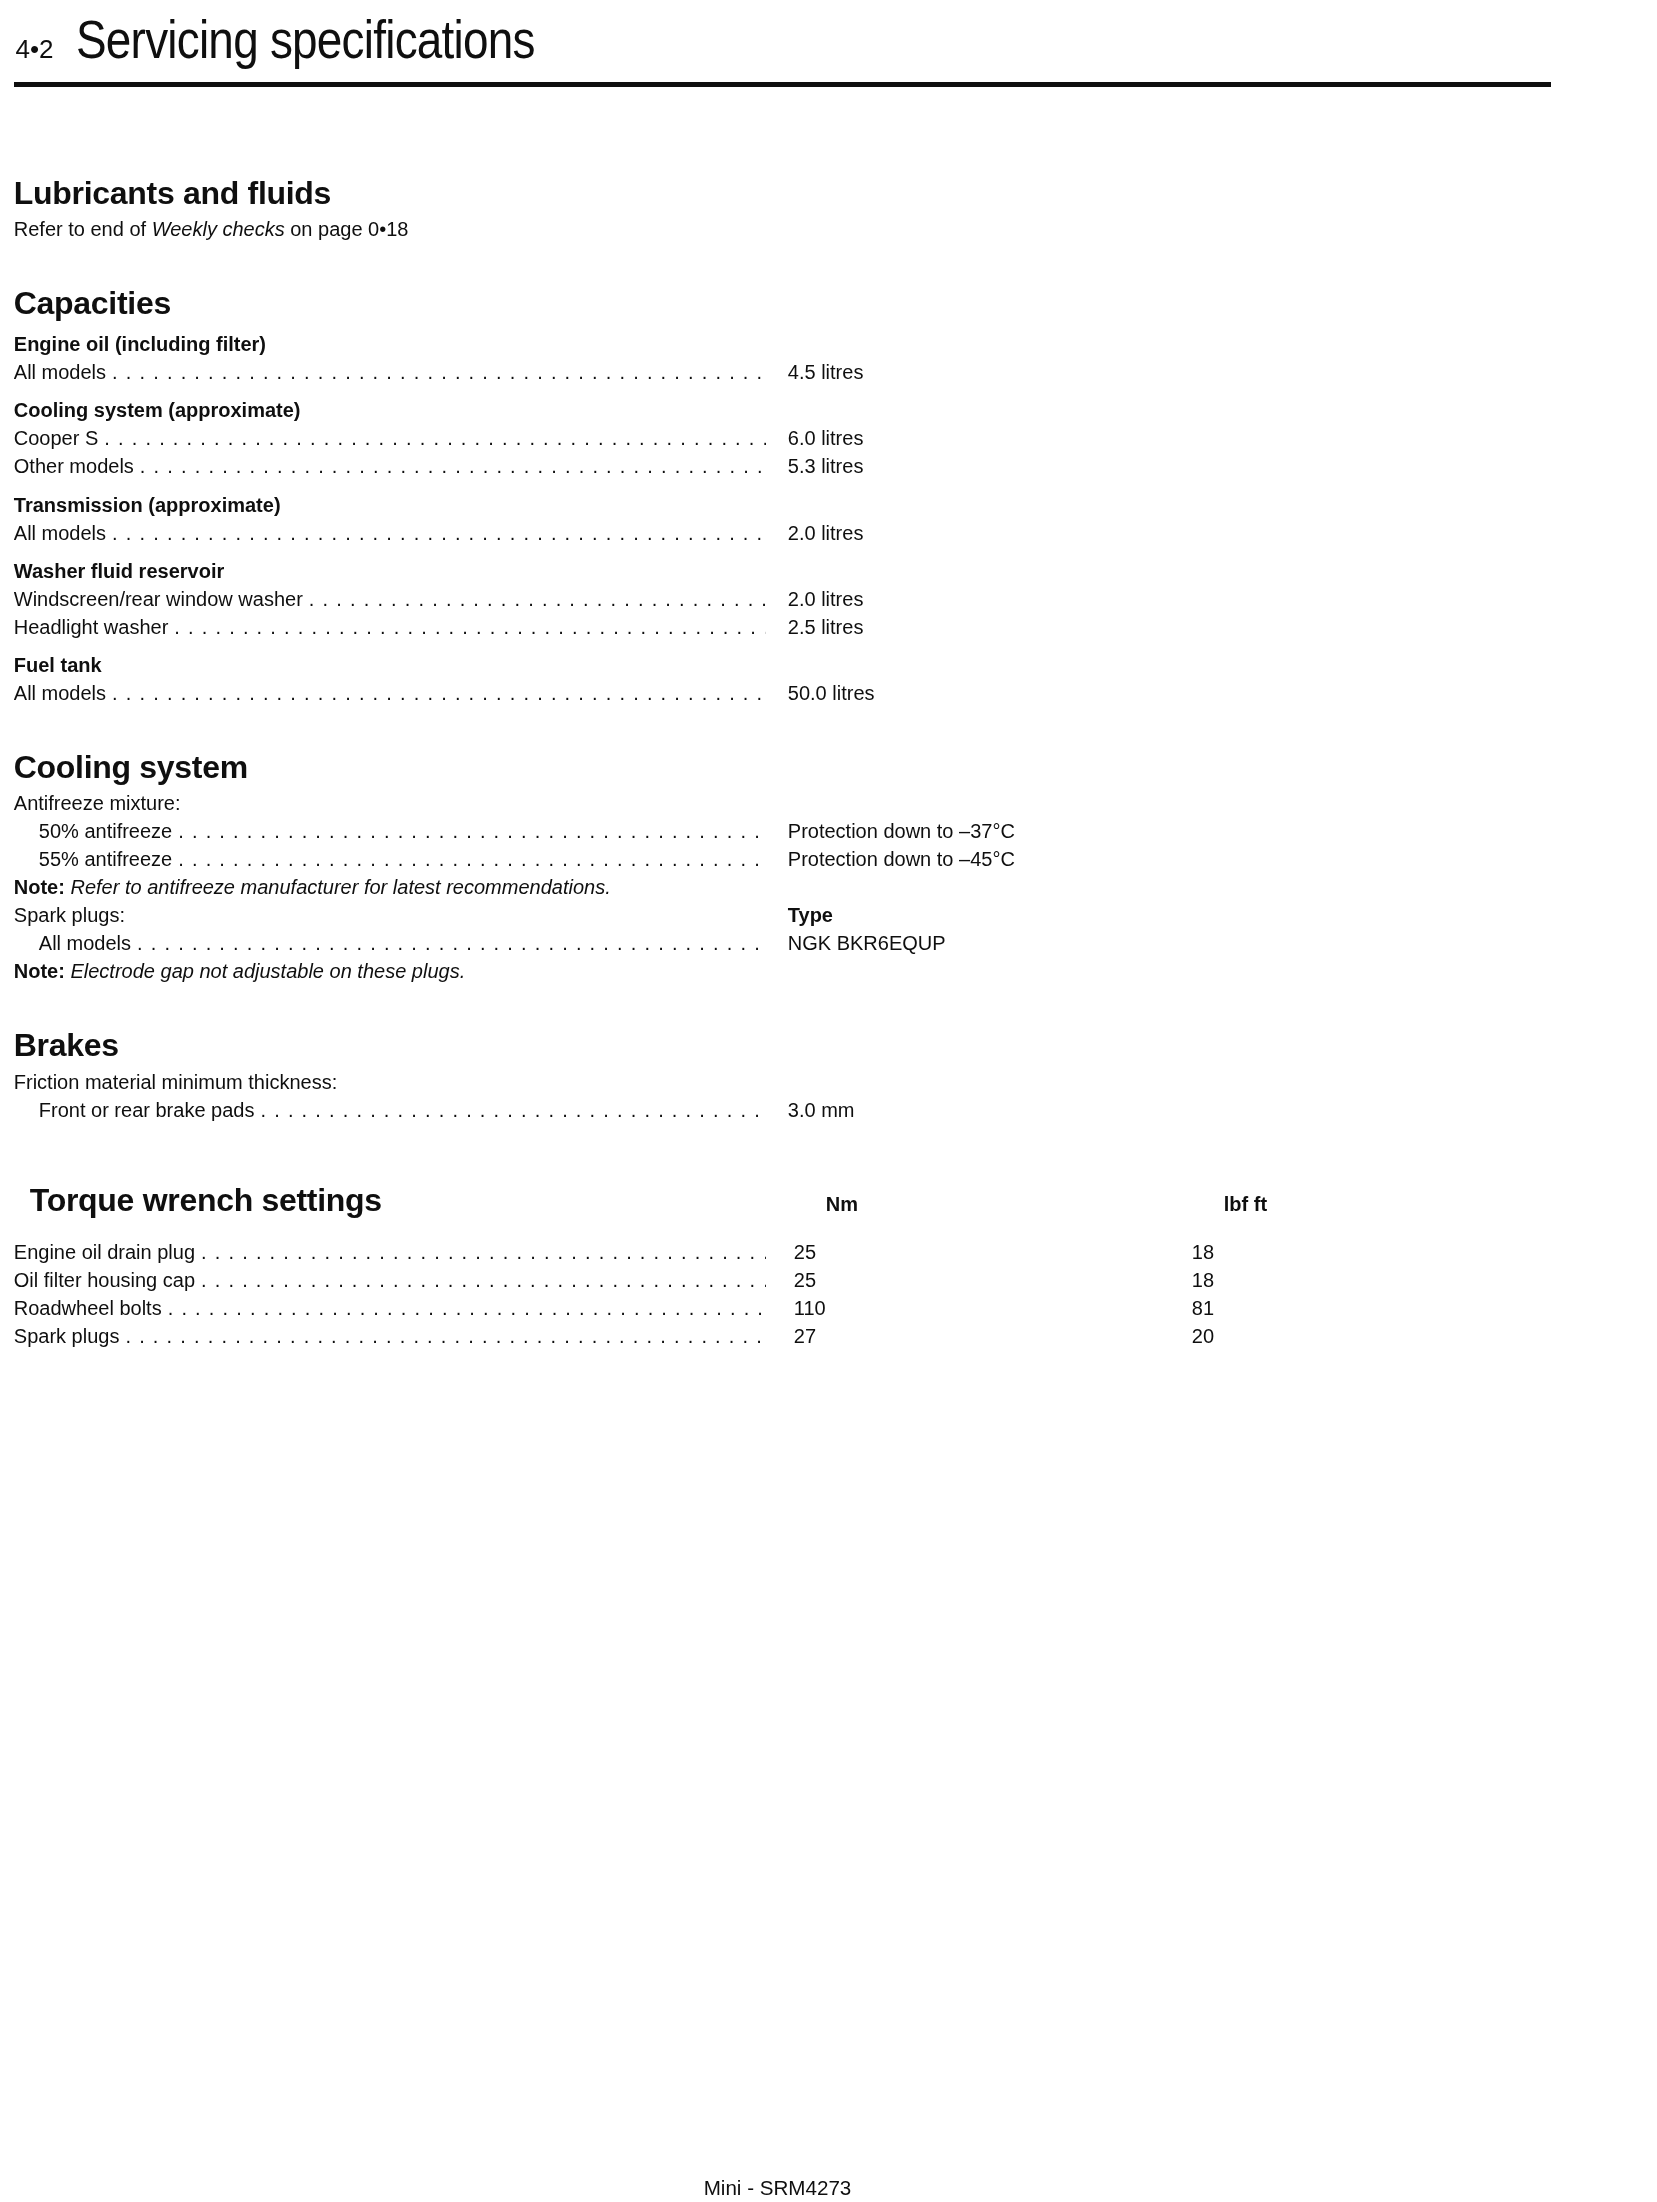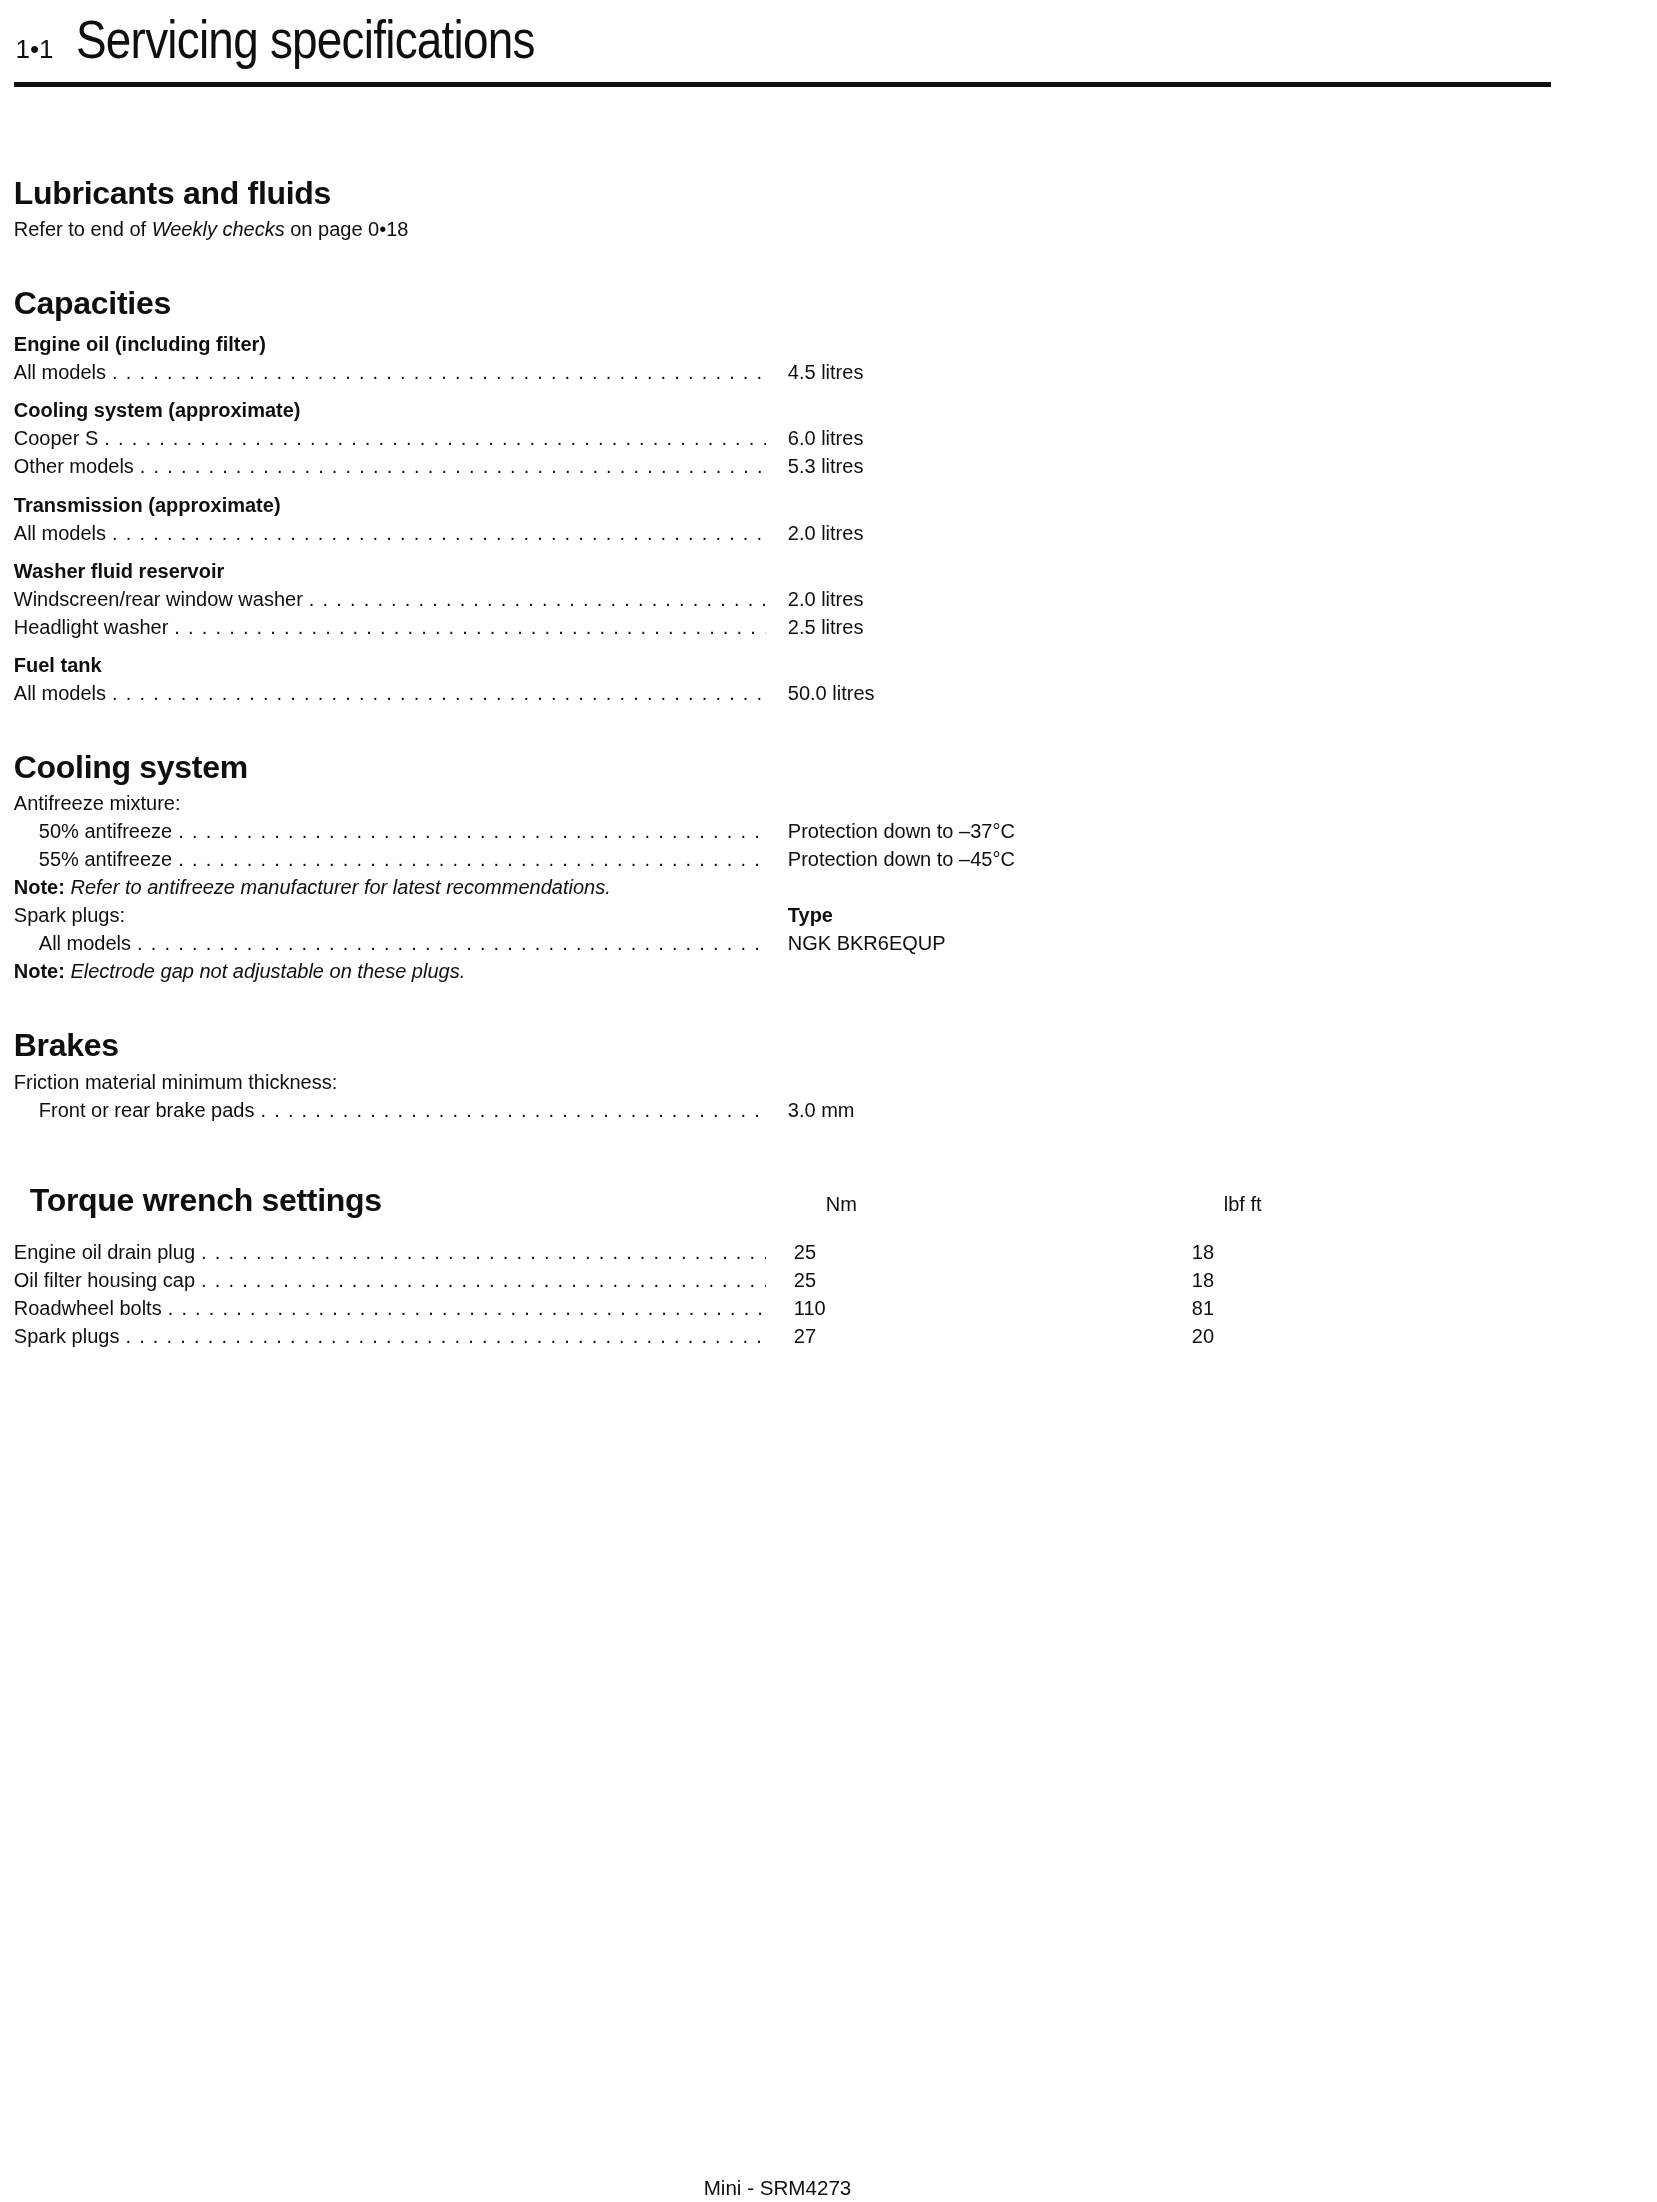--- a/index.html
+++ b/index.html
@@ -74,41 +74,41 @@
   .bold { font-weight: bold; }
   .cell-nm { margin-left: 28px; flex: 0 0 398px; white-space: nowrap; }
   .cell-lbf { flex: 0 0 auto; white-space: nowrap; }
 
   p.body-line, p.note { margin: 0; }
   p.note strong { font-style: normal; font-weight: bold; }
   p.note em { font-style: italic; }
 
   .torque-head { margin-top: 43px; margin-bottom: 5.2px; }
   .torque-head h2 { margin: 16px; flex: 0 0 752px; }
-  .torque-head .cell-nm, .torque-head .cell-lbf { font-weight: normal; }
+  .torque-head .cell-nm, .torque-head .cell-lbf { font-weight: bold; }
 
   
   .footer {
     position: absolute;
     left: 9px;
     bottom: 1.7px;
     width: 1537px;
     text-align: center;
     font-size: 20.6px;
     line-height: 26px;
   }
 </style>
 </head>
 <body>
 
 <div class="page">
   <div class="content">
 
     <header class="page-header">
-      <span class="page-num">1•1</span>
+      <span class="page-num">4•2</span>
       <span class="page-title">Servicing specifications</span>
     </header>
 
     <section>
       <h2 class="section-heading first-heading">Lubricants and fluids</h2>
       <p class="body-line"><span>Refer to end of </span><em>Weekly checks</em><span> on page 0•18</span></p>
     </section>
 
     <section>
       <h2 class="section-heading">Capacities</h2>

